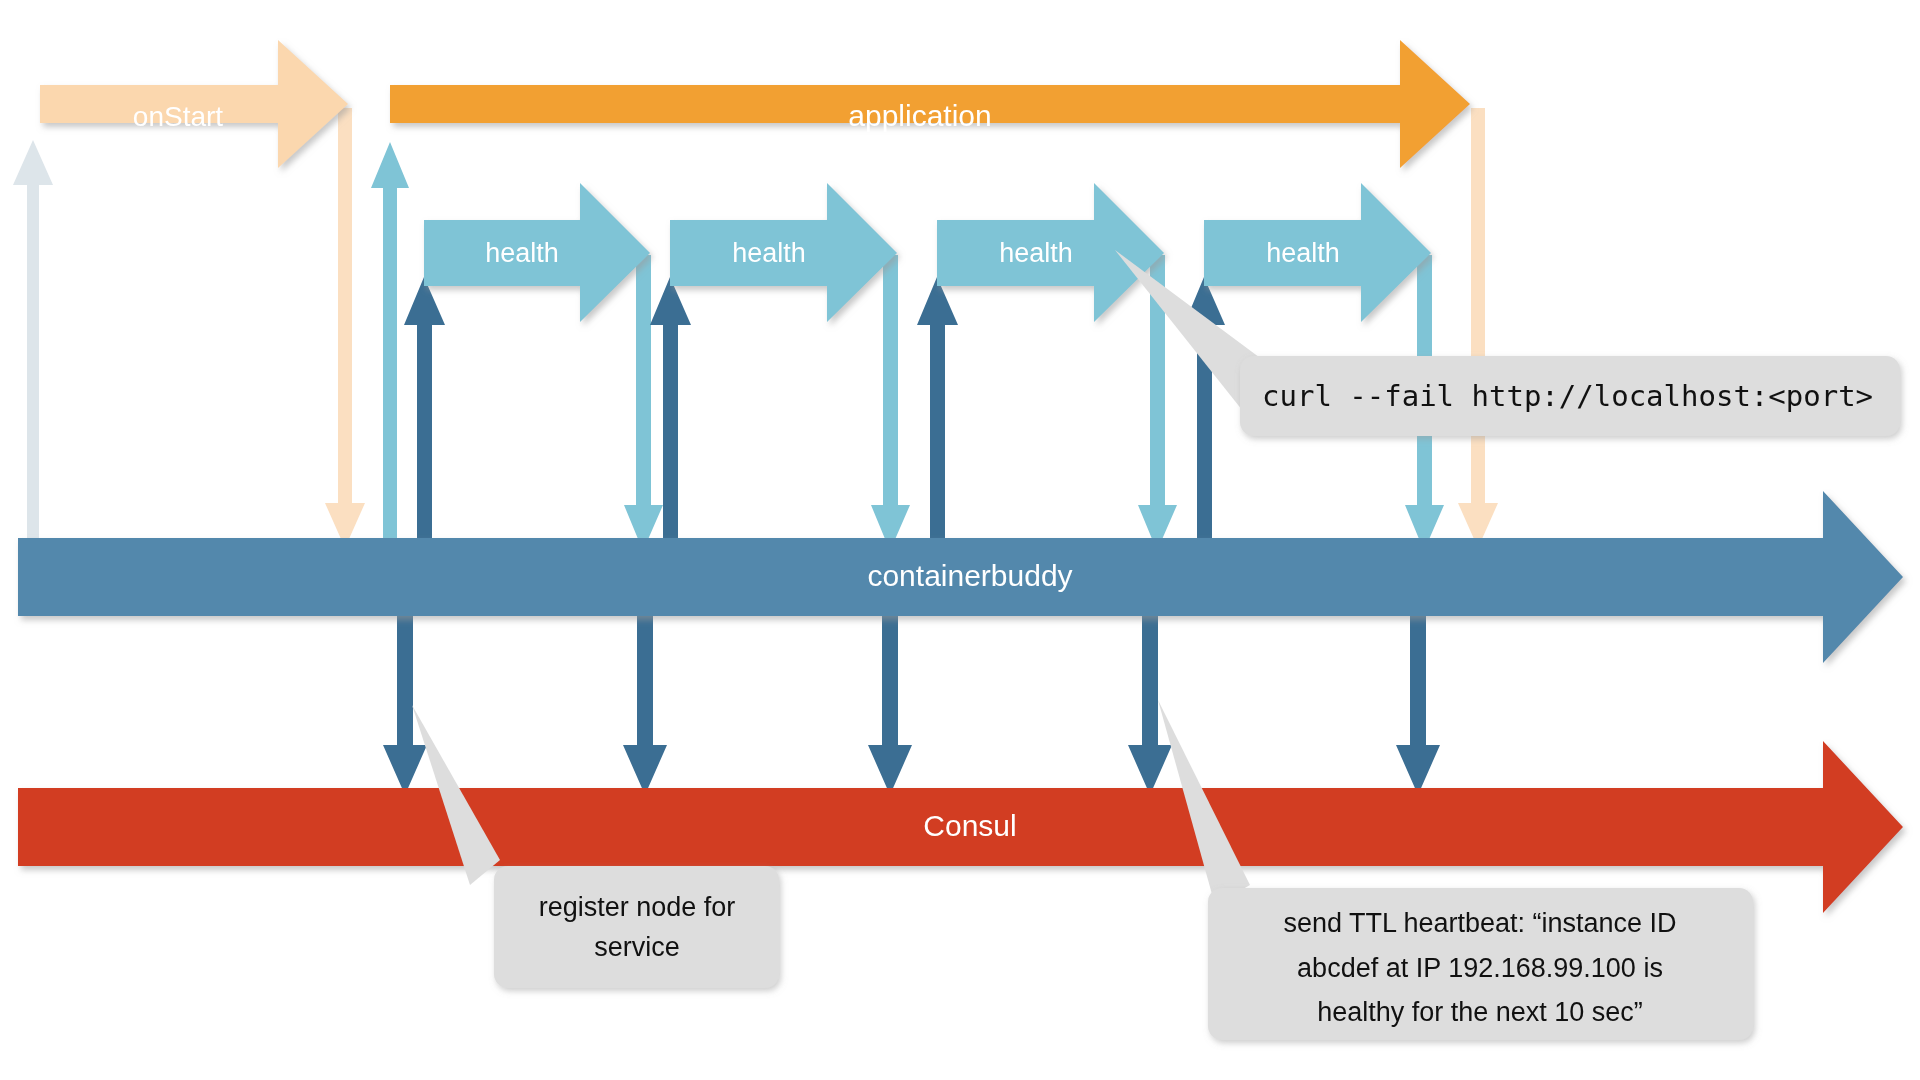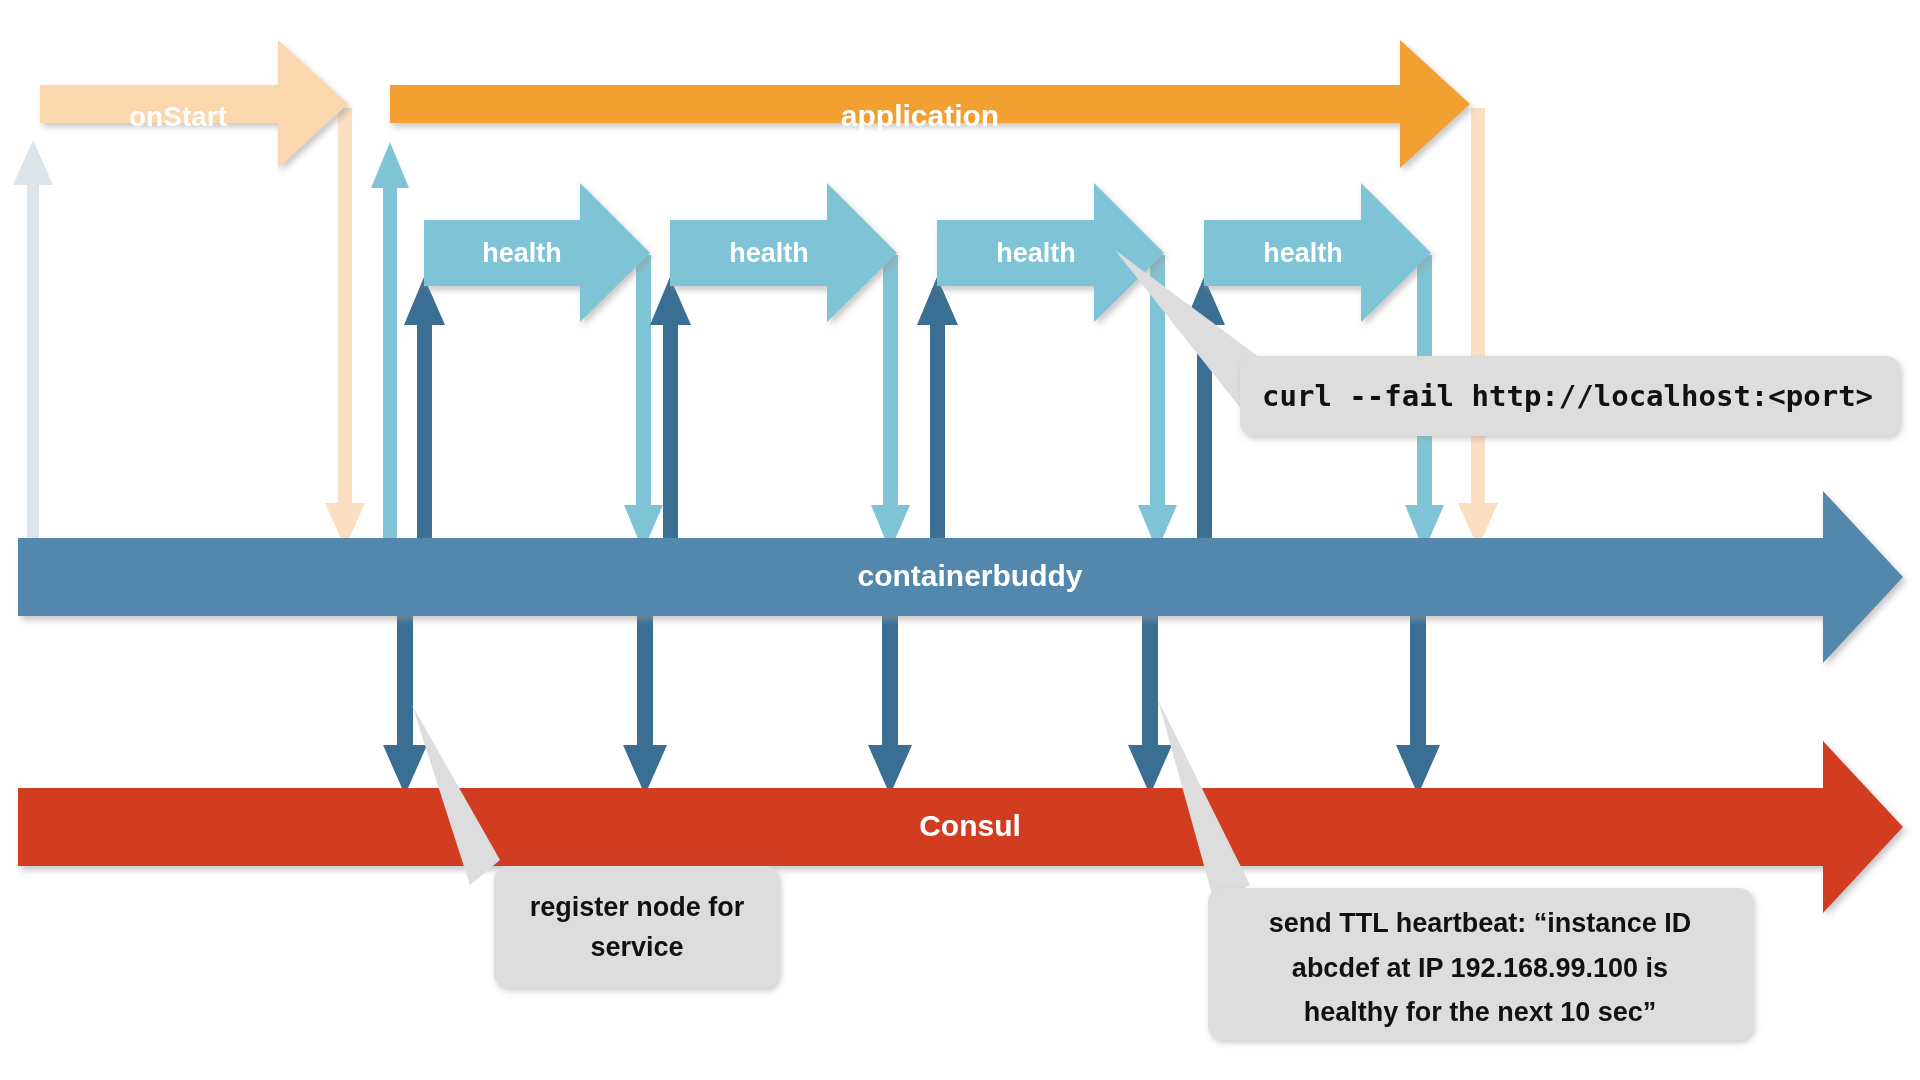--- a/index.html
+++ b/index.html
@@ -10,21 +10,20 @@
     width: 1920px;
     height: 1080px;
     overflow: hidden;
     font-family: "Liberation Sans", sans-serif;
   }
   #diagram-root {
     position: relative;
     width: 1920px;
     height: 1080px;
     background: #ffffff;
-    font-weight: bold;
   }
   svg#scene {
     position: absolute;
     left: 0;
     top: 0;
     width: 1920px;
     height: 1080px;
     display: block;
   }
   .lane-label {

